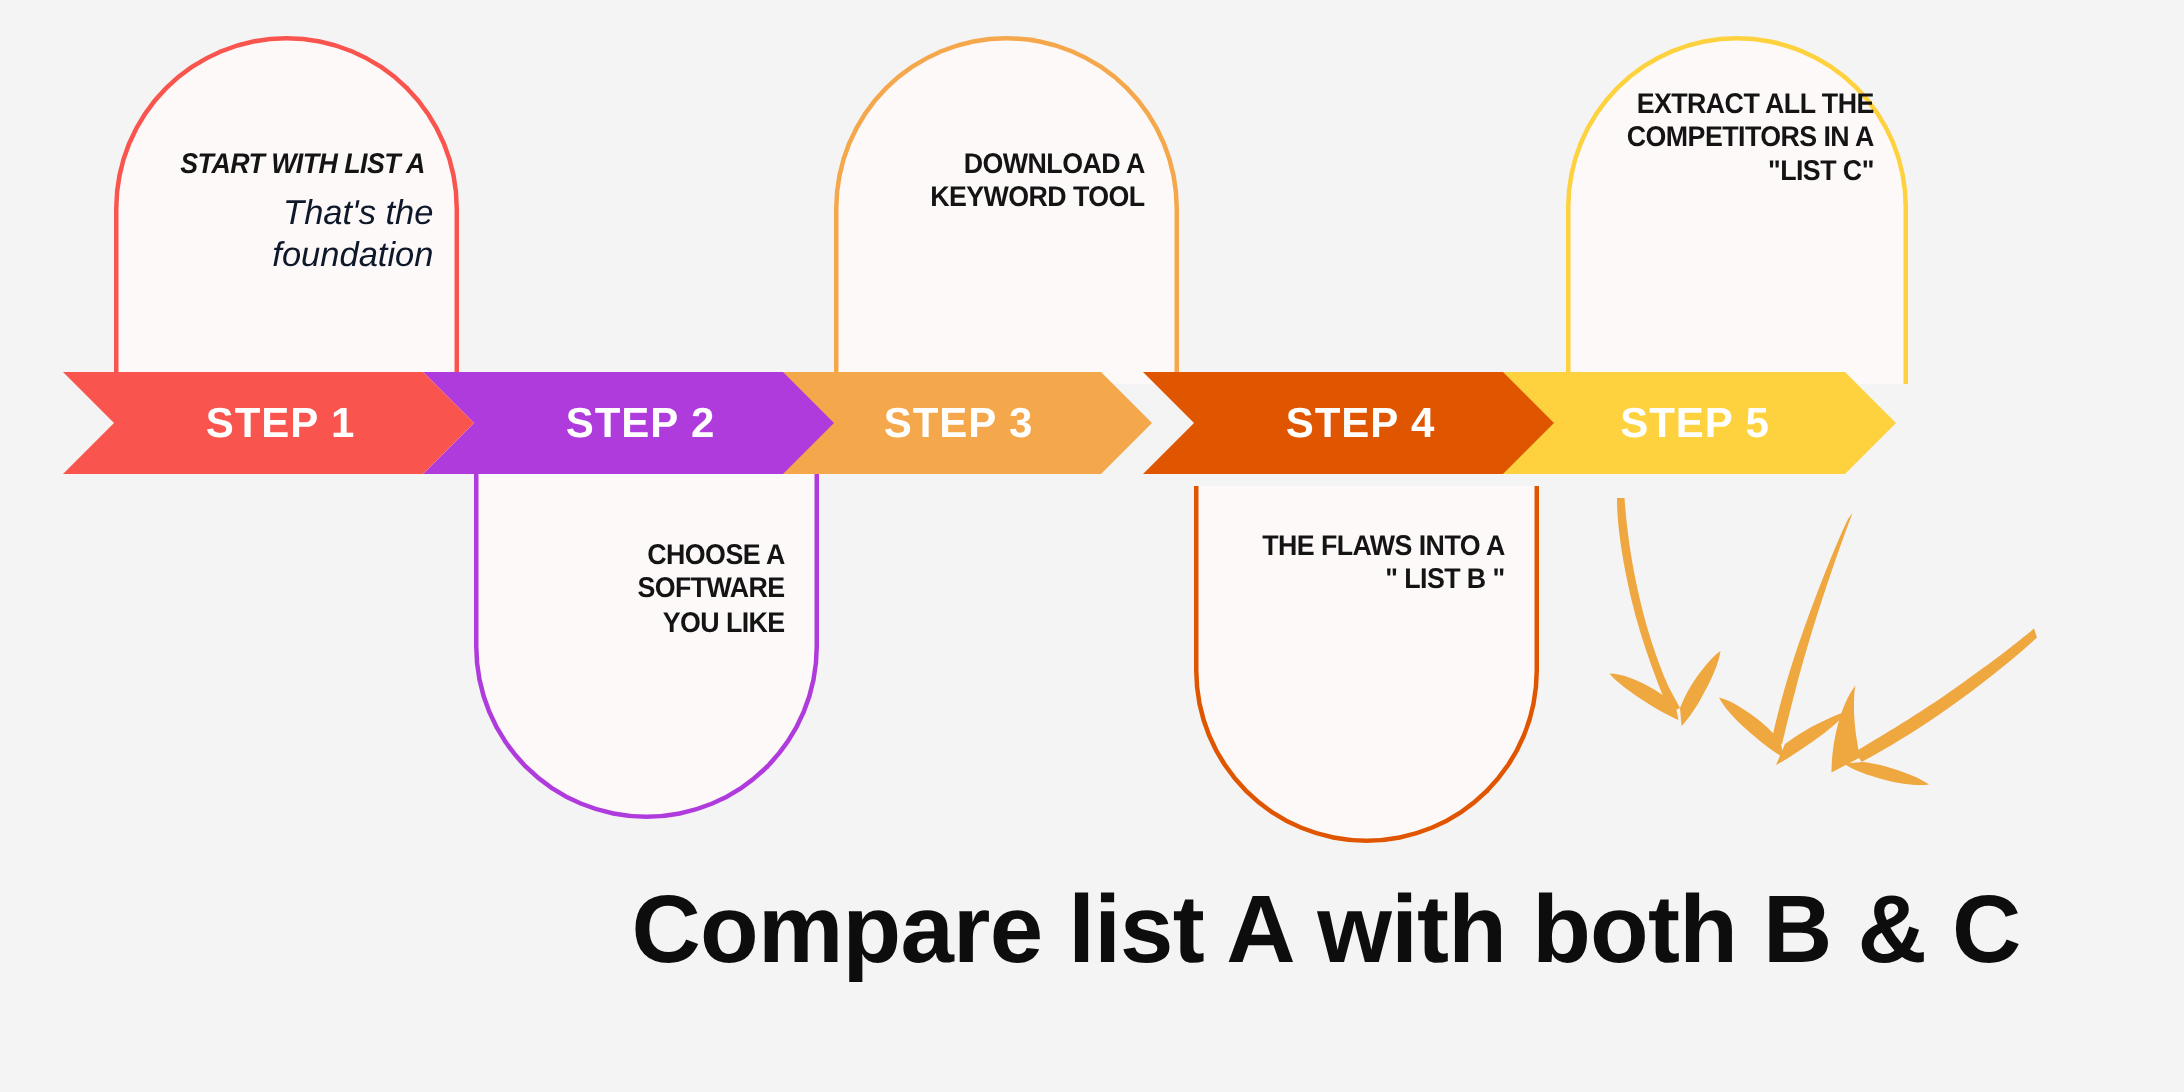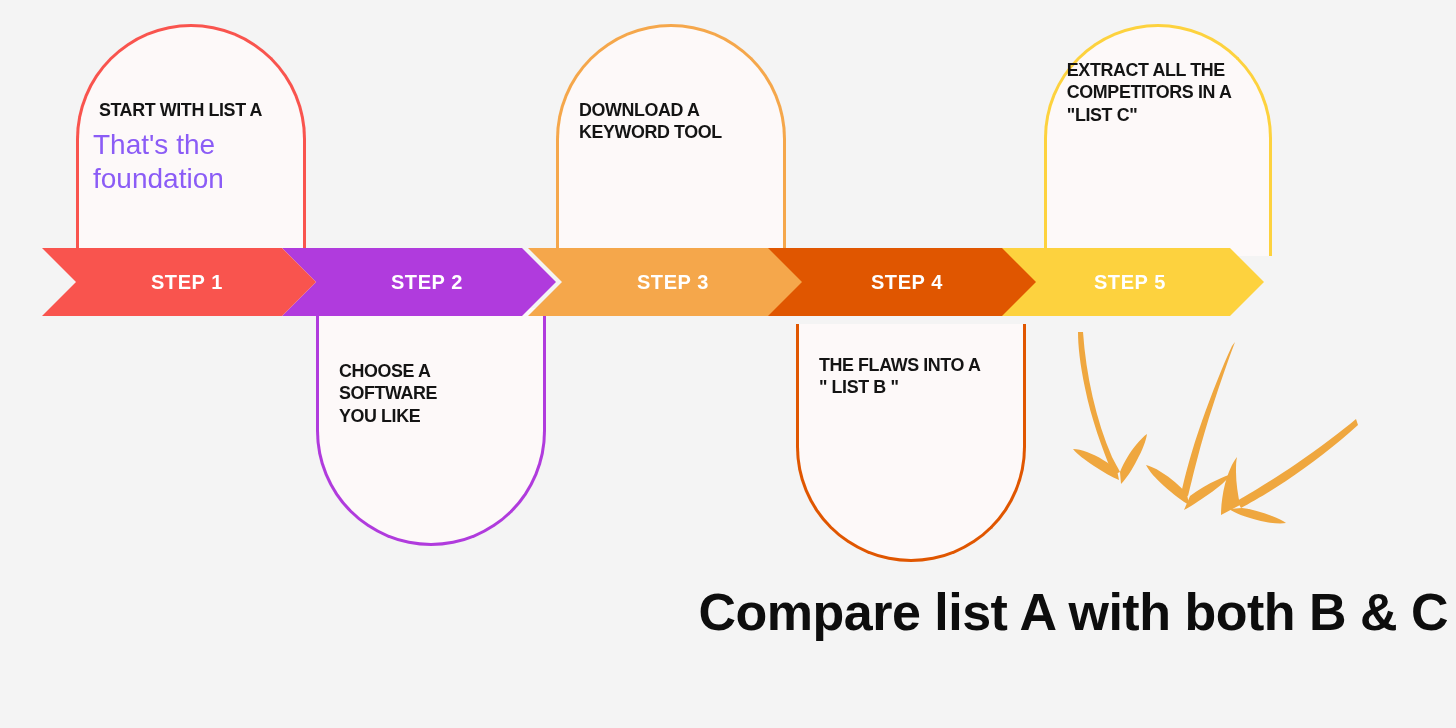--- a/index.html
+++ b/index.html
@@ -28,87 +28,87 @@
   .card.down{
     border-bottom-left-radius:120px;
     border-bottom-right-radius:120px;
     border:3px solid var(--c);
     border-top:none;
   }
 
   .card-inner{
     position:absolute;
     left:0;right:0;
-    text-align:left;
+    text-align:right;
     padding:0 14px;
     box-sizing:border-box;
   }
   .card-title{
     font-weight:bold;
     font-size:19px;
     line-height:1.18;
     color:#141414;
     letter-spacing:-0.4px;
     font-stretch:condensed;
     transform:scaleX(0.94);
     white-space:pre-line;
   }
   .card-sub{
-    font-size:28px;
+    font-size:23px;
     line-height:1.2;
-    color:#8b5cf6;
+    color:#0f172a;
     margin-top:7px;
     white-space:pre-line;
     font-weight:400;
   }
 
   
   .banner{
     position:absolute;
     top:248px;height:68px;
     background:var(--c);
     z-index:5;
     display:flex;align-items:center;justify-content:center;
     clip-path:polygon(0 0, calc(100% - 34px) 0, 100% 50%, calc(100% - 34px) 100%, 0 100%, 34px 50%);
   }
   .banner.first{
     clip-path:polygon(0 0, calc(100% - 34px) 0, 100% 50%, calc(100% - 34px) 100%, 0 100%, 34px 50%);
   }
   .banner-label{
     color:#ffffff;
     font-weight:bold;
-    font-size:20px;
+    font-size:28px;
     letter-spacing:0.6px;
     transform:translateX(8px);
   }
 
   
   #arrows{position:absolute;left:1060px;top:320px;width:330px;height:230px;z-index:3;}
 
   
   #headline{
     position:absolute;
     left:0;right:0;
     top:582px;
-    text-align:right;
-    font-size:52px;
+    text-align:center;
+    font-size:64px;
     font-weight:bold;
     color:#0d0d0d;
     letter-spacing:-0.5px;
     padding-right:8px;
     padding-left:320px;
   }
 </style>
 </head>
 <body style="background: rgb(244, 244, 244);">
 
 <div id="stage">
 
   <div id="steps-layer">
-      <div class="card up" style="--c: #f9544e; left: 76px; top: 24px; width: 230px; height: 232px;">
+      <div class="card up" style="--c: #f9544e; left: 76px; top: 24px; width: 230px; height: 232px; font-style: italic;">
         <div class="card-inner" style="top: 72px;">
           <div class="card-title">START WITH LIST A</div>
           <div class="card-sub">That's the
 foundation</div>
         </div>
       </div>
       <div class="banner first" style="--c: #f9544e; left: 42px; width: 274px; z-index: 10;">
         <span class="banner-label">STEP 1</span>
       </div>
       <div class="card down" style="--c: #b03bdd; left: 316px; top: 308px; width: 230px; height: 238px;">
@@ -119,21 +119,21 @@
       </div>
       <div class="banner" style="--c: #b03bdd; left: 282px; width: 274px; z-index: 9;">
         <span class="banner-label">STEP 2</span>
       </div>
       <div class="card up" style="--c: #f5a74b; left: 556px; top: 24px; width: 230px; height: 232px;">
         <div class="card-inner" style="top: 72px;">
           <div class="card-title">DOWNLOAD A
 KEYWORD TOOL</div>
         </div>
       </div>
-      <div class="banner" style="--c: #f5a74b; left: 528px; width: 274px; z-index: 8;">
+      <div class="banner" style="--c: #f5a74b; left: 494px; width: 274px; z-index: 8;">
         <span class="banner-label">STEP 3</span>
       </div>
       <div class="card down" style="--c: #e05600; left: 796px; top: 324px; width: 230px; height: 238px;">
         <div class="card-inner" style="top: 30px;">
           <div class="card-title">THE FLAWS INTO A
 " LIST B "</div>
         </div>
       </div>
       <div class="banner" style="--c: #e05600; left: 762px; width: 274px; z-index: 7; align-items: center;">
         <span class="banner-label">STEP 4</span>

